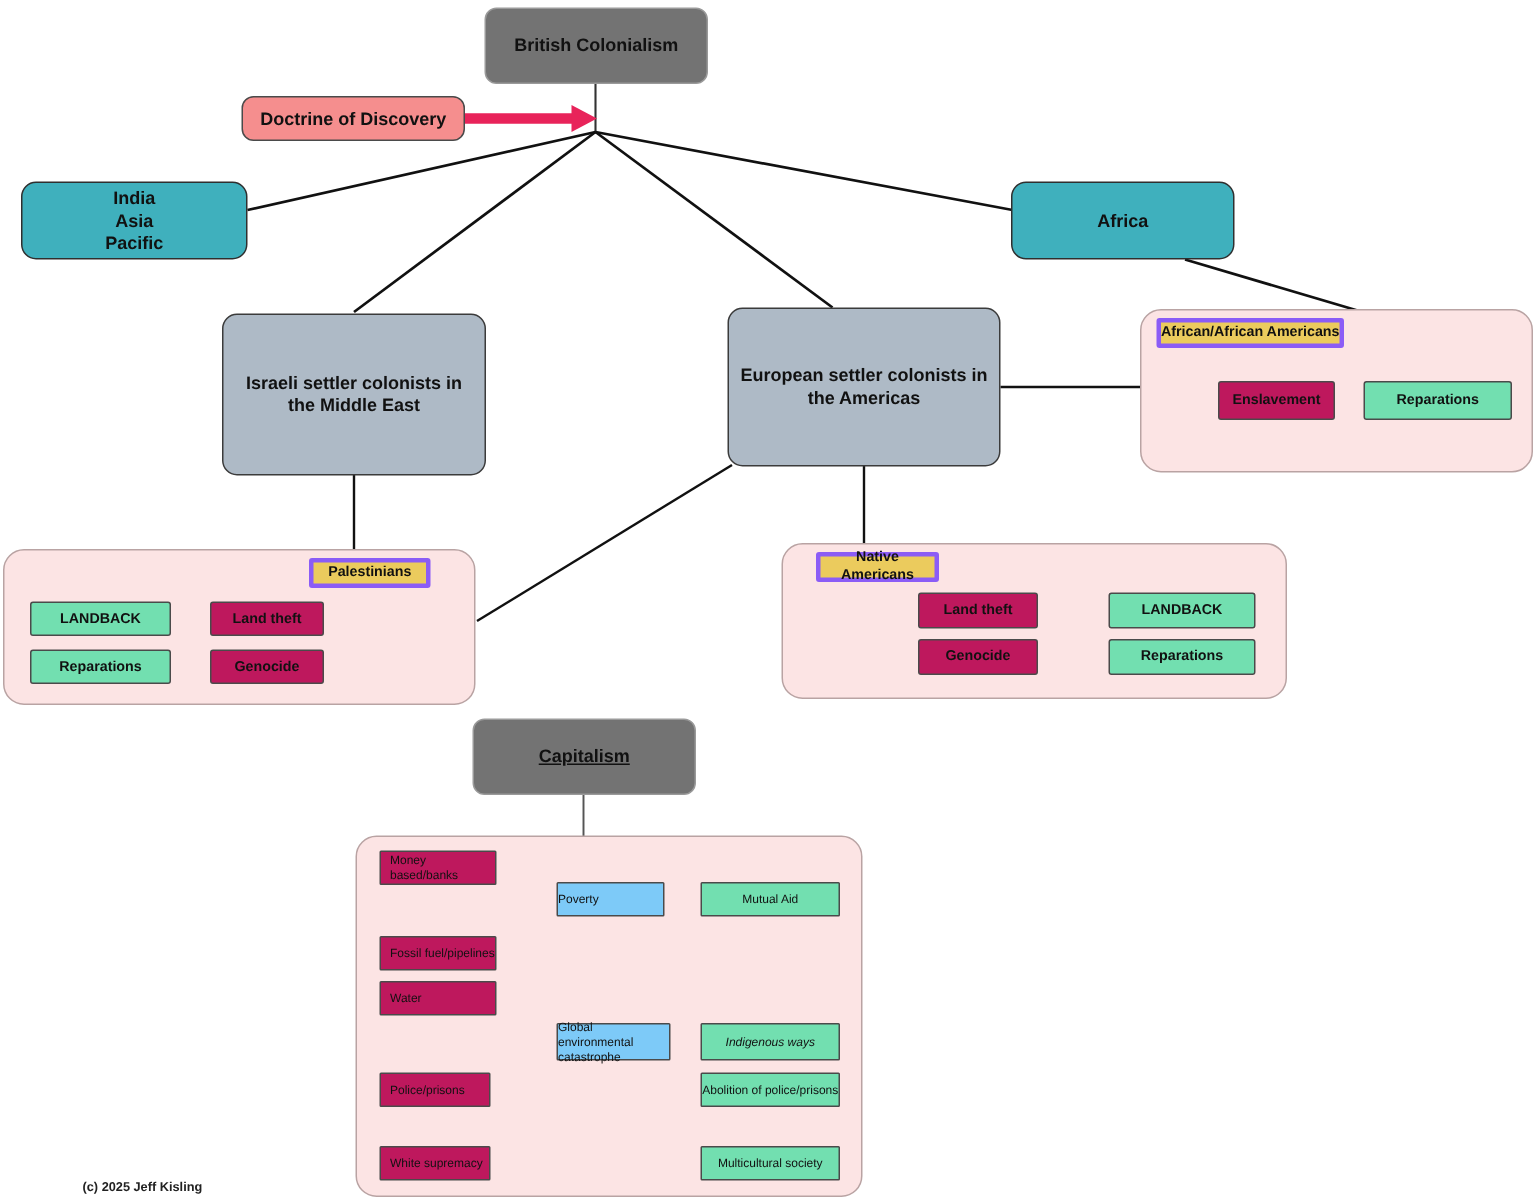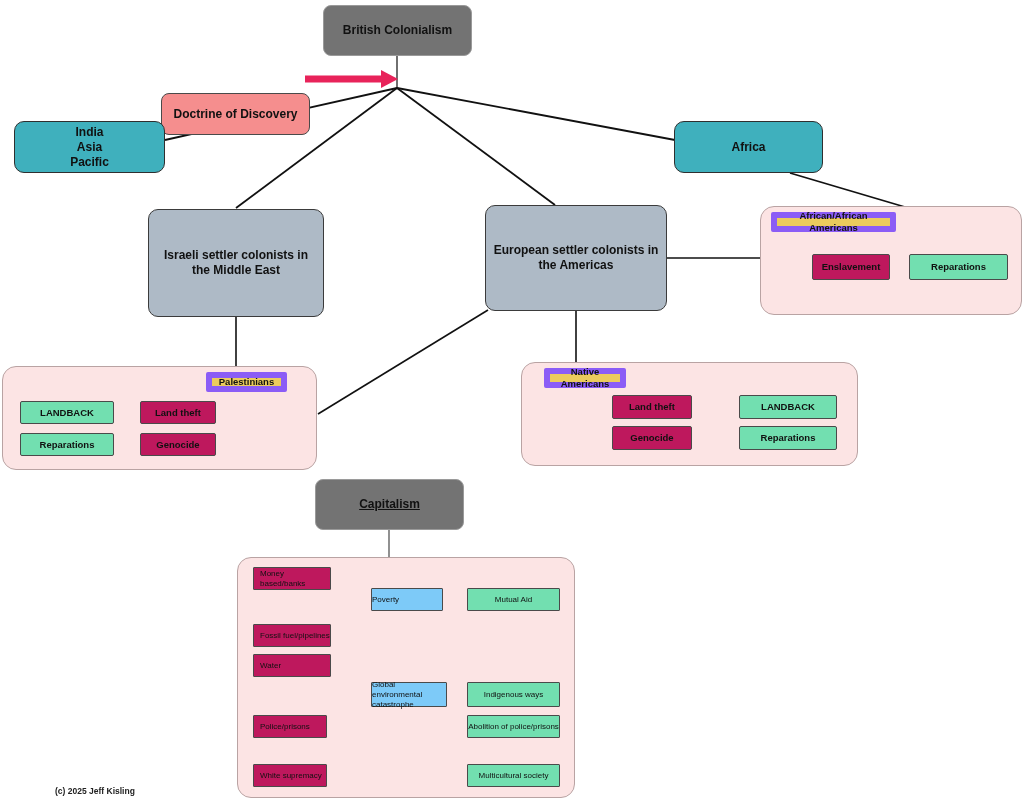--- a/index.html
+++ b/index.html
@@ -65,21 +65,21 @@
   .group {
     position: absolute;
     box-sizing: border-box;
     background: #FCE4E4;
     border: 1px solid #b9a3a3;
     border-radius: 14px;
   }
   
   .n-yellow {
     background: #EBCB5D;
-    border: 6px solid #8b5cf6;
+    border: 3px solid #8b5cf6;
     border-radius: 2px;
     font-size: 9.5px;
     font-weight: bold;
   }
   .n-red {
     background: #be185d;
     border: 1px solid #4a4a4a;
     border-radius: 2px;
     font-size: 9.5px;
     font-weight: bold;
@@ -179,21 +179,21 @@
 
     <line x1="327" y1="726" x2="464" y2="726" stroke="#555555" stroke-width="1" marker-end="url(#arrowThin)"></line>
 
     <line x1="327" y1="775" x2="464" y2="775" stroke="#555555" stroke-width="1" marker-end="url(#arrowThin)"></line>
   </svg>
 
   <div class="node n-root" style="left:323px; top:5px; width:149px; height:51px;">
     <span>British Colonialism</span>
   </div>
 
-  <div class="node n-pinkbig" style="left:161px; top:64px; width:149px; height:42px;margin-top:29px;">
+  <div class="node n-pinkbig" style="left:161px; top:64px; width:149px; height:30px;">
     <span>Doctrine of Discovery</span>
   </div>
 
   <div class="node n-teal" style="left:14px; top:121px; width:151px; height:52px;">
     <span class="label-multi">India
 Asia
 Pacific</span>
   </div>
 
   <div class="node n-teal" style="left:674px; top:121px; width:149px; height:52px;">
@@ -277,21 +277,21 @@
     <div class="node n-red" style="left:15px; top:66px; width:78px; height:23px;">
       <span>Fossil fuel/pipelines</span>
     </div>
     <div class="node n-red" style="left:15px; top:96px; width:78px; height:23px;">
       <span>Water</span>
     </div>
     <div class="node n-blue" style="left:117px; top:124px; width:76px; height:25px;">
       <span class="label-multi">Global environmental
 catastrophe</span>
     </div>
-    <div class="node n-green" style="left:229px; top:124px; width:93px; height:25px;">
+    <div class="node n-green" style="left:229px; top:124px; width:93px; height:25px;font-style:italic;">
       <span>Indigenous ways</span>
     </div>
 
     <div class="node n-red" style="left:15px; top:157px; width:74px; height:23px;">
       <span>Police/prisons</span>
     </div>
     <div class="node n-green" style="left:229px; top:157px; width:93px; height:23px;">
       <span>Abolition of police/prisons</span>
     </div>
 

